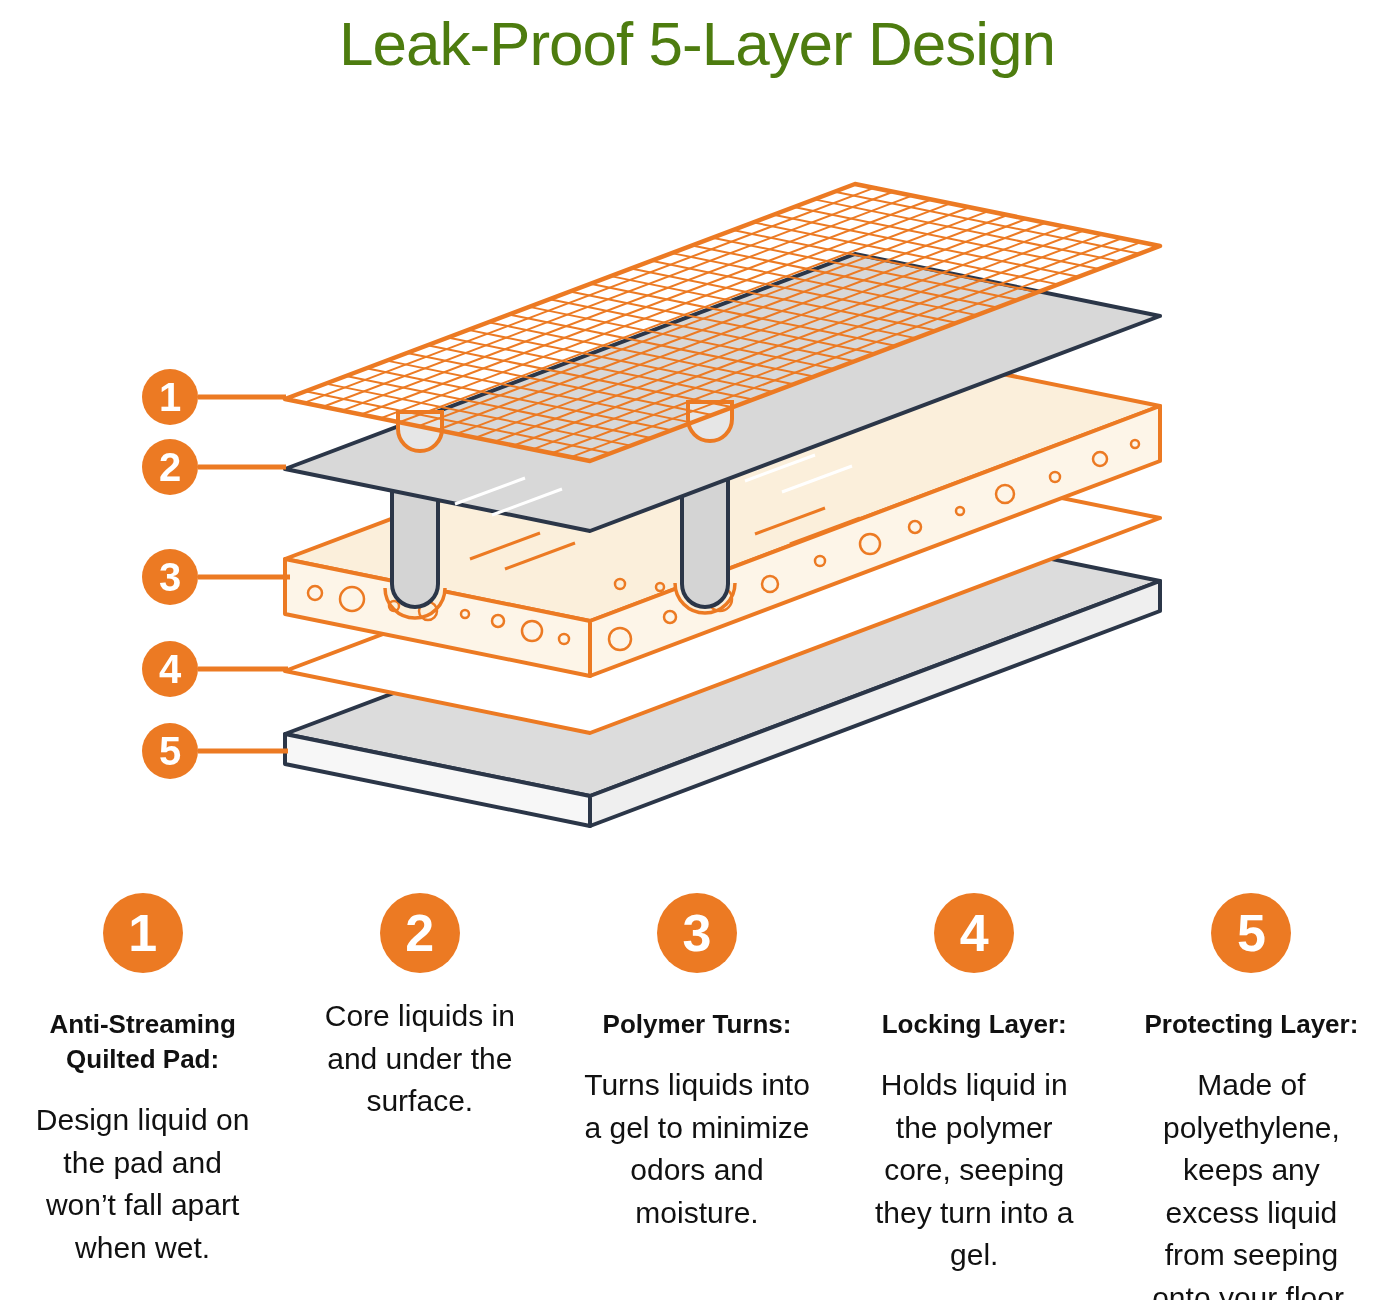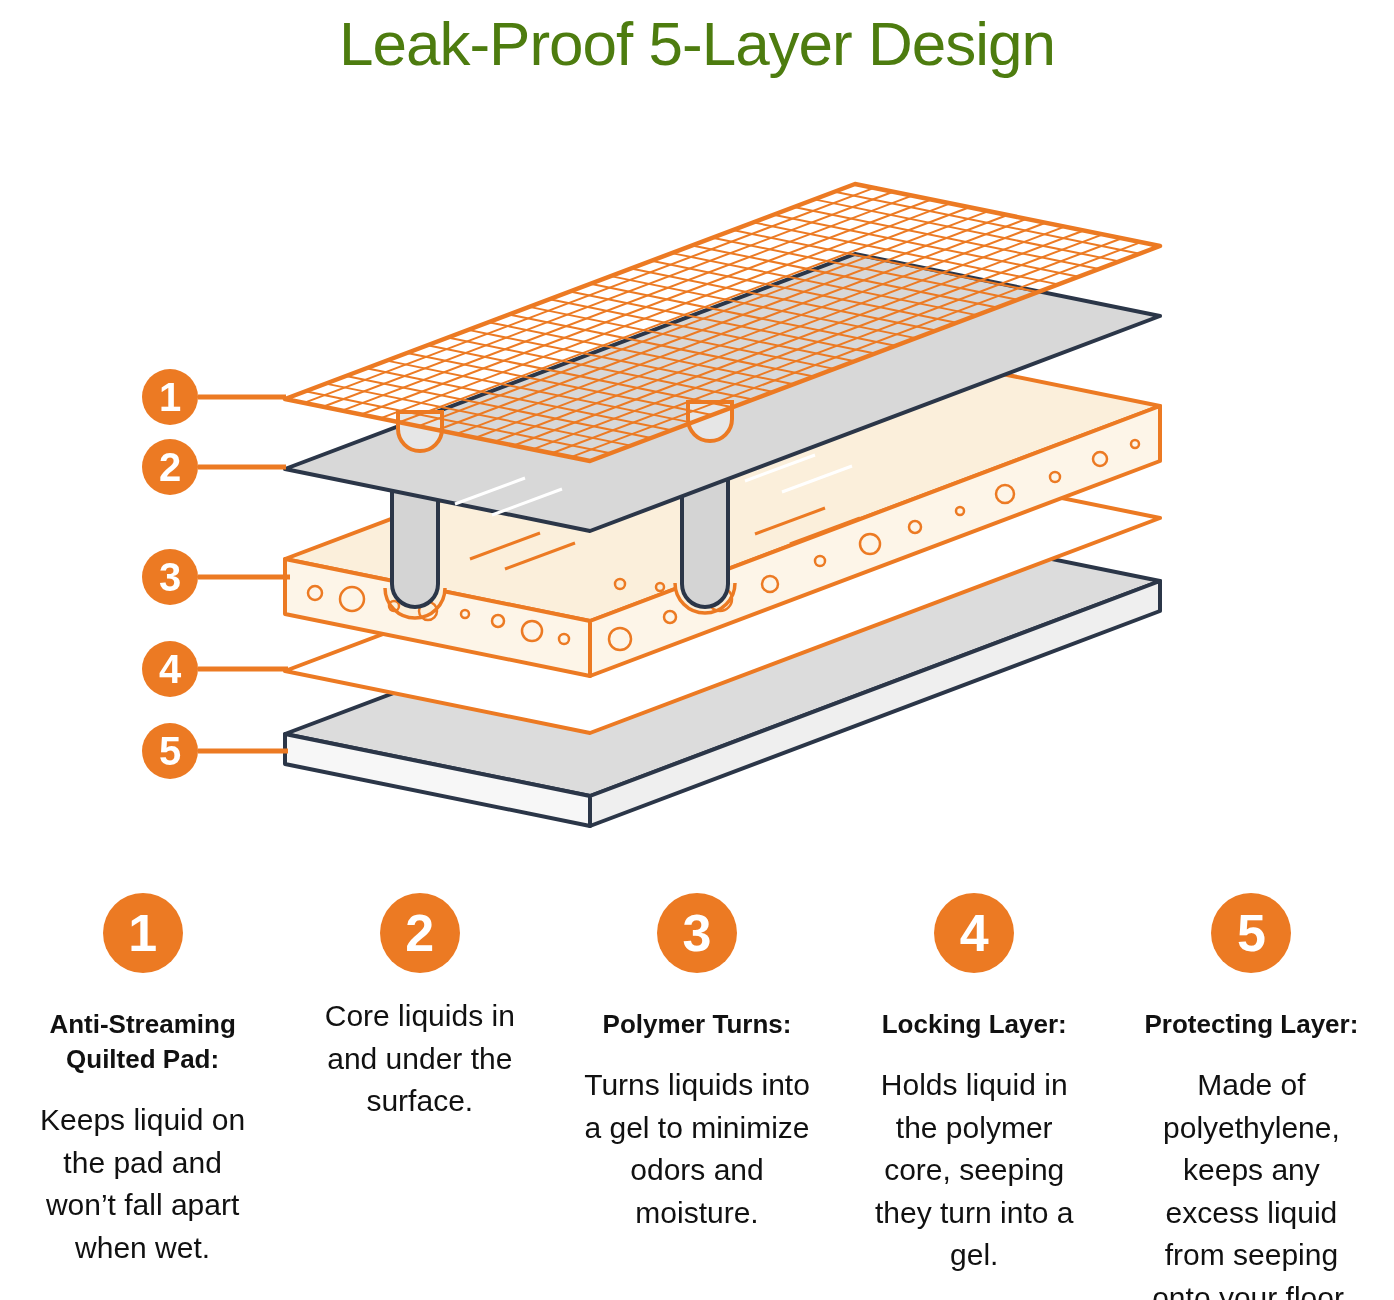--- a/index.html
+++ b/index.html
@@ -182,21 +182,21 @@
       </g>
     </g>
   </svg>
 
   <div class="legend">
     <div class="col">
       <div class="num">
           <span>1</span>
         </div>
       <h2>Anti-Streaming Quilted Pad:</h2>
-      <p>Keeps liquid on the pad and won’t fall apart when wet.</p>
+      <p>Design liquid on the pad and won’t fall apart when wet.</p>
     </div>
     <div class="col">
       <div class="num">
           <span>2</span>
         </div>
       <p>Core liquids in and under the surface.</p>
     </div>
     <div class="col">
       <div class="num">
           <span>3</span>

